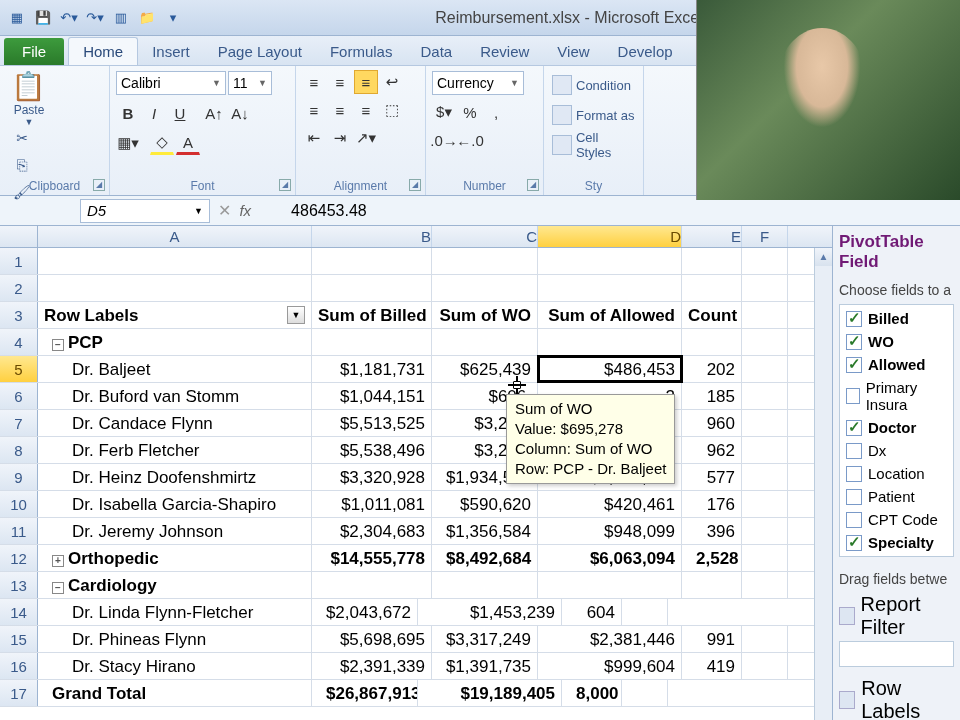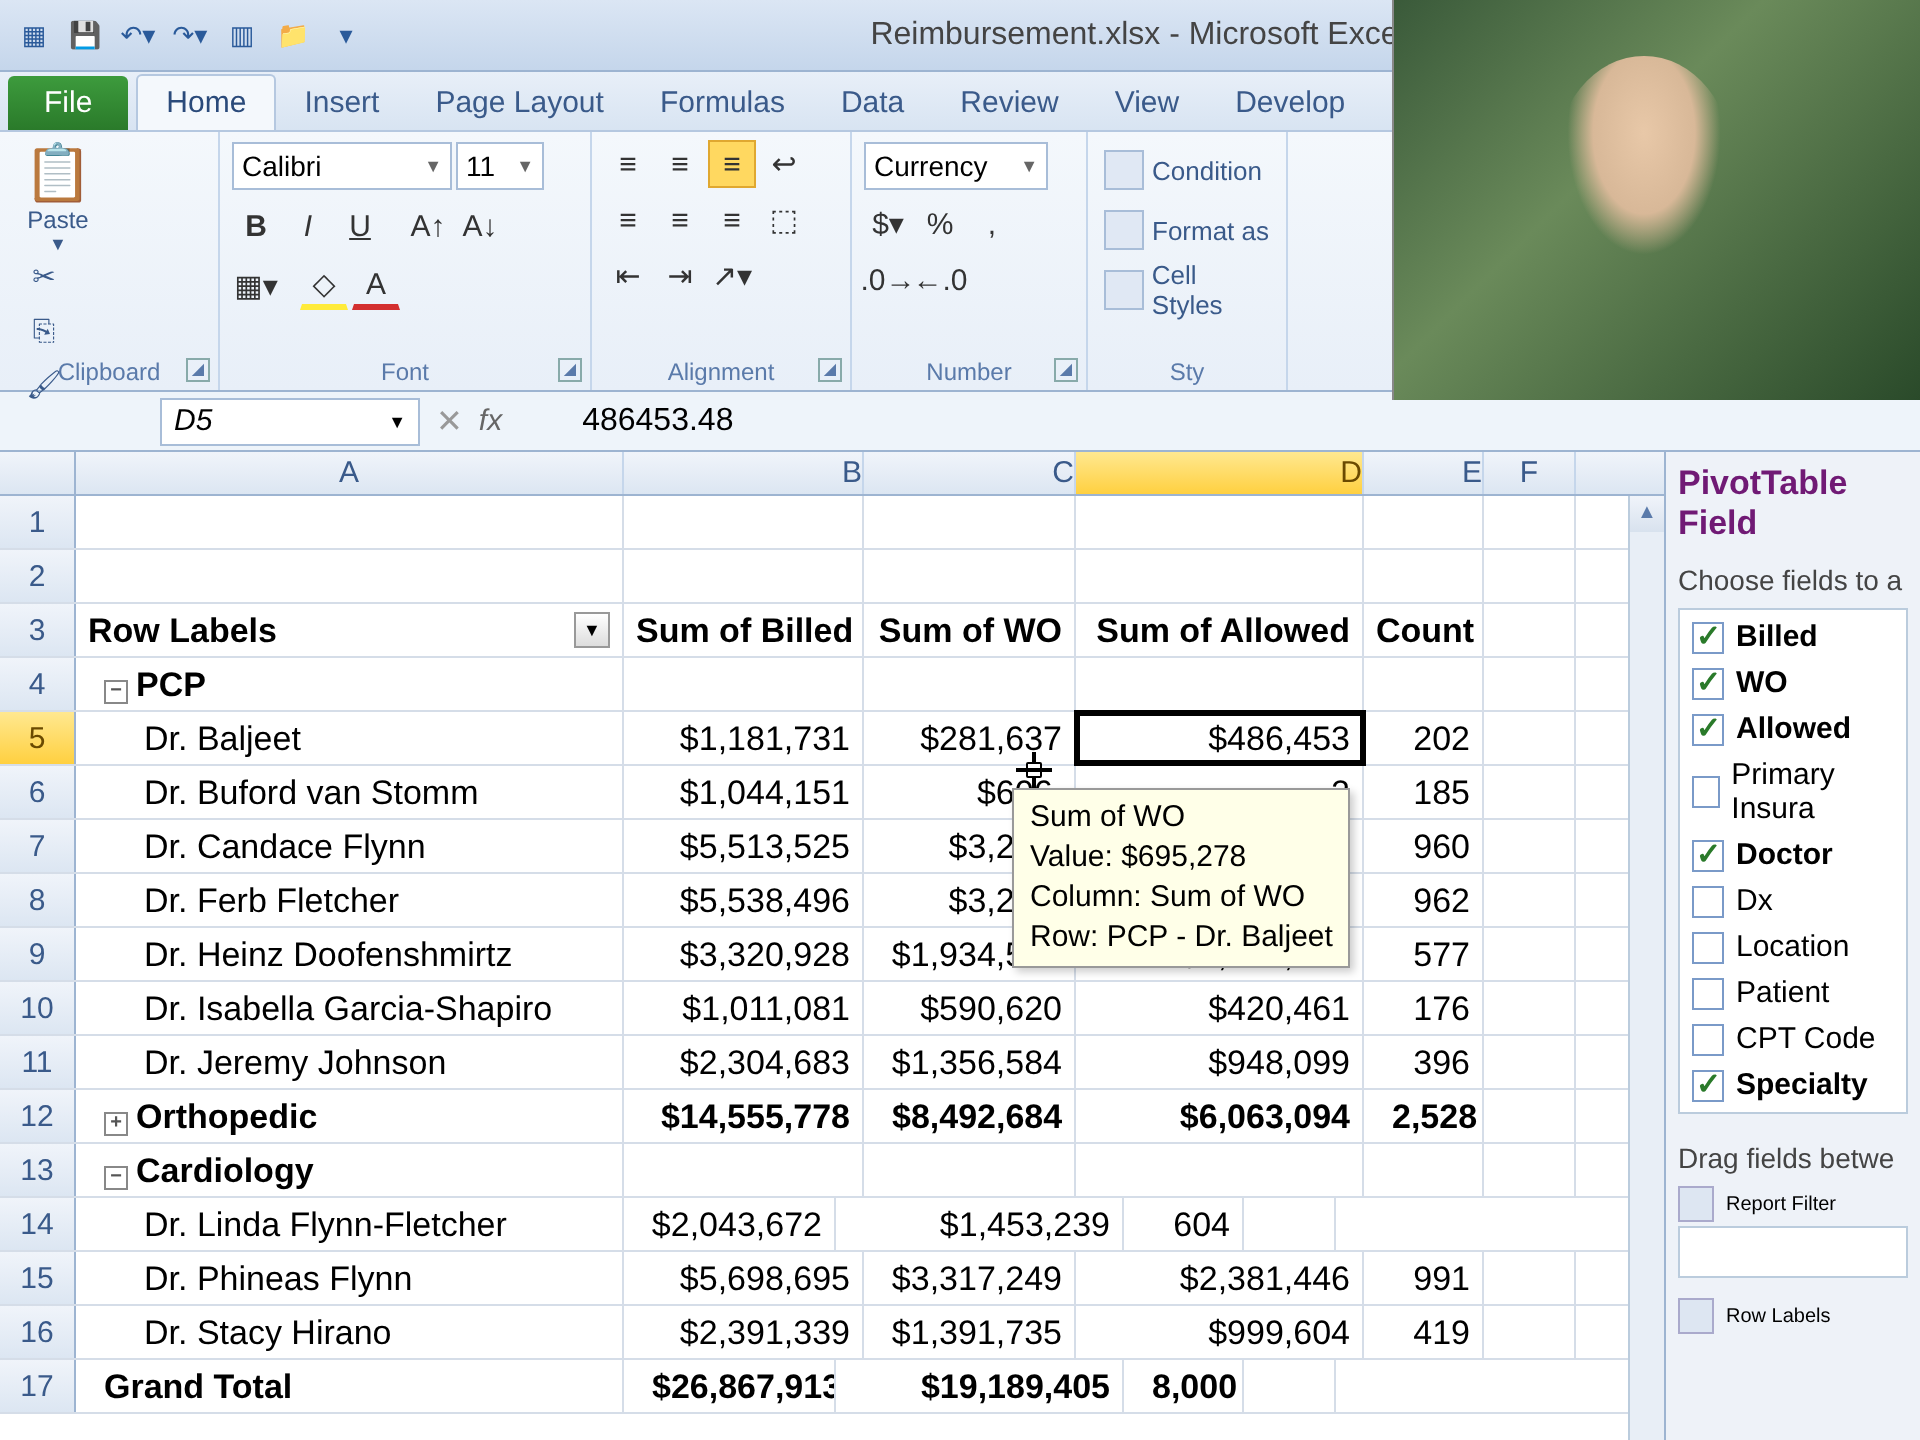--- a/index.html
+++ b/index.html
@@ -88,21 +88,21 @@
 
 .fieldlist { flex: 1; background: #eef2f8; border-left: 1px solid #9db4d1; padding: 6px; font-size: 15px; overflow: hidden; }
 .fl-title { font-weight: bold; font-size: 17px; color: #701a75; margin-bottom: 10px; }
 .fl-sub { font-size: 14px; color: #444; margin-bottom: 6px; }
 .fl-box { background: #fff; border: 1px solid #bcd; padding: 2px; }
 .fl-item { display: flex; align-items: center; padding: 3px 4px; gap: 6px; }
 .fl-item.bold { font-weight: bold; }
 .chk { width: 16px; height: 16px; border: 1px solid #7a9ac8; background: #fff; position: relative; }
 .chk.on::after { content: "✓"; position: absolute; top: -3px; left: 1px; font-size: 15px; color: #2a7a2a; font-weight: bold; }
 .fl-drag { margin-top: 14px; font-size: 14px; color: #444; }
-.fl-zone-lbl { display: flex; align-items: center; gap: 6px; margin-top: 6px; font-size: 10px; }
+.fl-zone-lbl { display: flex; align-items: center; gap: 6px; margin-top: 6px; font-size: 20px; }
 .fl-zone-lbl .zic { width: 18px; height: 18px; background: #dde6f2; border: 1px solid #aac; }
 .fl-zone { background: #fff; border: 1px solid #bcd; height: 26px; margin-top: 2px; }
 
 .cross { position: absolute; width: 18px; height: 18px; pointer-events: none; z-index: 45; }
 .cross::before, .cross::after { content: ""; position: absolute; background: #000; }
 .cross::before { left: 8px; top: 0; width: 2px; height: 18px; }
 .cross::after { top: 8px; left: 0; height: 2px; width: 18px; }
 .cross .c { position: absolute; top: 5px; left: 5px; width: 8px; height: 8px; background: #fff; border: 1px solid #000; border-radius: 1px; }
 </style>
 </head>
@@ -301,21 +301,21 @@
           <div class="cell cB bold"></div>
           <div class="cell cC bold"></div>
           <div class="cell cD bold"></div>
           <div class="cell cE bold"></div>
           <div class="cell cF bold"></div>
         </div>
         <div class="row">
           <div class="rowh sel">5</div>
           <div class="cell cA"><span style="display:inline-block;width:28px"></span><span>Dr. Baljeet</span></div>
           <div class="cell cB">$1,181,731</div>
-          <div class="cell cC">$281,637</div>
+          <div class="cell cC">$625,439</div>
           <div class="cell cD sel-cell">$486,453</div>
           <div class="cell cE">202</div>
           <div class="cell cF"></div>
         </div>
         <div class="row">
           <div class="rowh">6</div>
           <div class="cell cA"><span style="display:inline-block;width:28px"></span><span>Dr. Buford van Stomm</span></div>
           <div class="cell cB">$1,044,151</div>
           <div class="cell cC">$606,</div>
           <div class="cell cD">2</div>

